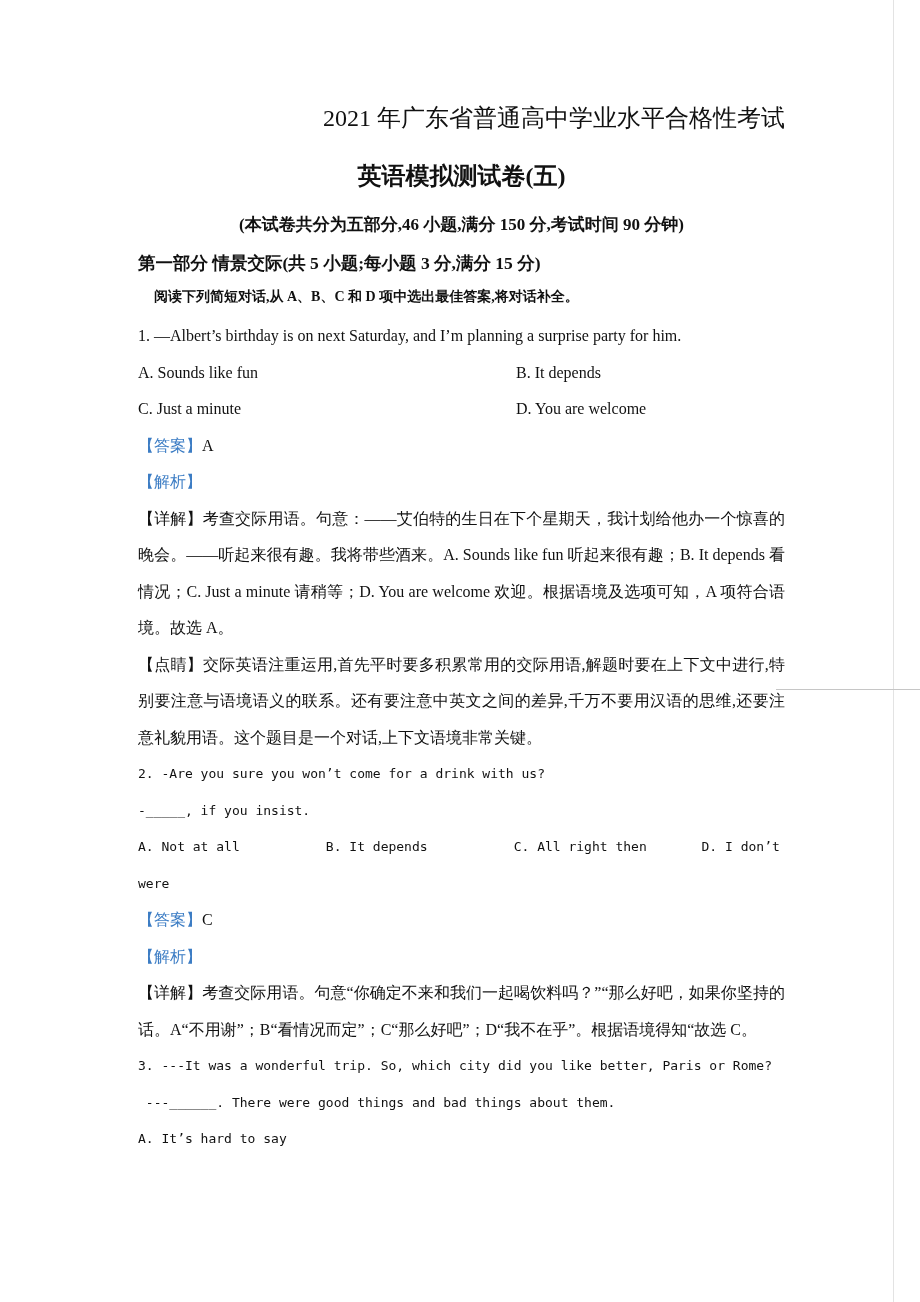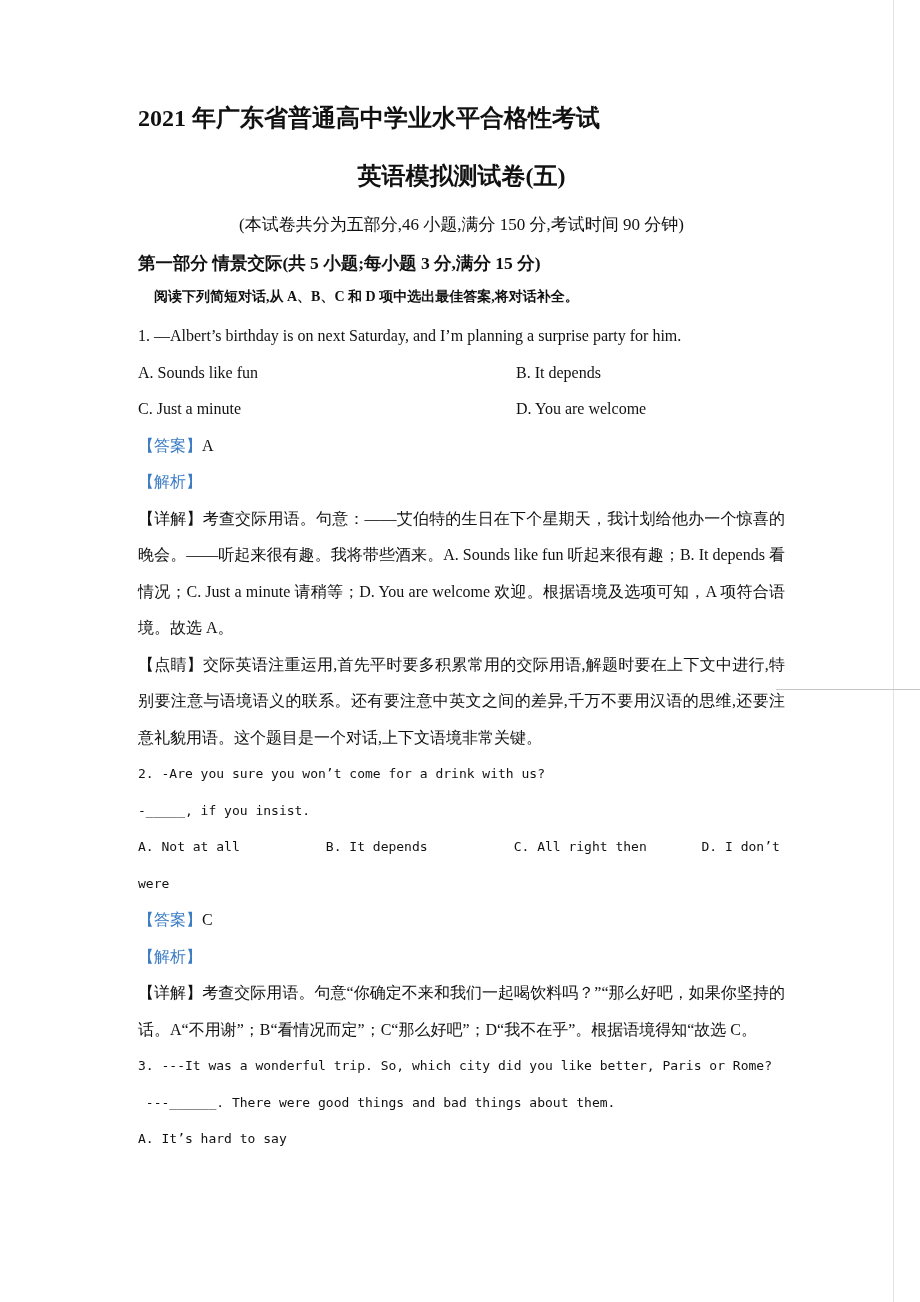--- a/index.html
+++ b/index.html
@@ -8,23 +8,23 @@
   body {
     width: 920px; height: 1302px;
     background: #ffffff;
     color: var(--ink);
     font-family: "Liberation Serif", "DejaVu Serif", serif;
     position: relative;
     overflow: hidden;
   }
   .content { padding: 102px 135px 0 138px; }
 
-  .t1 { font-size: 24px; font-weight: bold; text-align: left; margin: 0 0 26px 0; line-height: 32px; }
+  .t1 { font-size: 24px; font-weight: normal; text-align: right; margin: 0 0 26px 0; line-height: 32px; }
   .t2 { font-size: 24px; font-weight: bold; text-align: center; margin: 0 0 18px 0; line-height: 32px; }
-  .note { font-size: 17px; font-weight: normal; text-align: center; margin: 0 0 6px 0; line-height: 30px; }
+  .note { font-size: 17px; font-weight: bold; text-align: center; margin: 0 0 6px 0; line-height: 30px; }
   .sec { font-size: 17.5px; font-weight: bold; margin: 0; line-height: 34px; }
   .instr { font-size: 14px; font-weight: bold; margin: 0 0 4px 16px; line-height: 34px; }
 
   p.body { font-size: 16px; line-height: 36.5px; margin: 0; }
   p.just { text-align: justify; }
   .indent1 { padding-left: 7px; }
 
   .mono {
     font-family: "DejaVu Sans Mono", "Liberation Mono", monospace;
     font-size: 13px;

